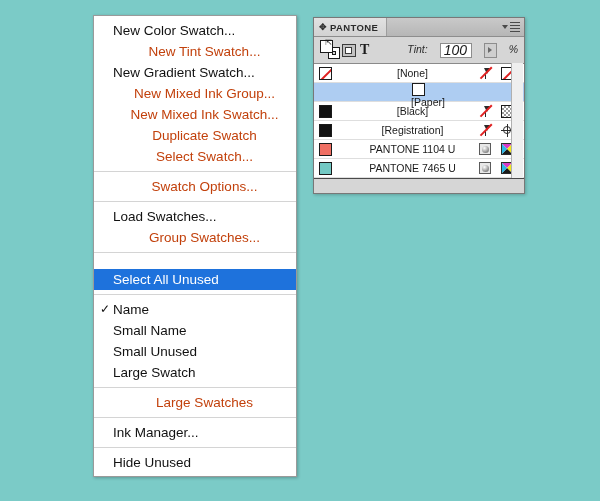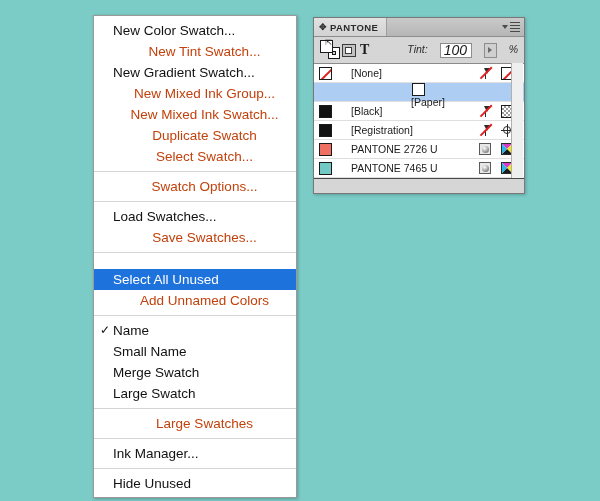--- a/index.html
+++ b/index.html
@@ -284,20 +284,21 @@
     height: 1.6px;
     background: #e02020;
     transform: rotate(-45deg);
   }
   .sw-name {
     font-size: 10.5px;
     color: #1a1a1a;
     margin-left: 19px;
     white-space: nowrap;
     flex: 1;
+    text-align: center;
   }
   .row-icons {
     display: flex;
     align-items: center;
     gap: 0;
     flex: none;
   }
   .ricon {
     width: 22px;
     height: 15px;
@@ -460,28 +461,27 @@
     <div class="menu-item disabled"><span>New Tint Swatch...</span></div>
     <div class="menu-item"><span>New Gradient Swatch...</span></div>
     <div class="menu-item disabled"><span>New Mixed Ink Group...</span></div>
     <div class="menu-item disabled"><span>New Mixed Ink Swatch...</span></div>
     <div class="menu-item disabled"><span>Duplicate Swatch</span></div>
     <div class="menu-item disabled"><span>Select Swatch...</span></div>
     <div class="menu-sep"></div>
     <div class="menu-item disabled"><span>Swatch Options...</span></div>
     <div class="menu-sep"></div>
     <div class="menu-item"><span>Load Swatches...</span></div>
-    <div class="menu-item disabled"><span>Save Swatches...</span></div>
+    <div class="menu-item disabled"><span>Group Swatches...</span></div>
     <div class="menu-sep"></div>
     <div class="menu-item highlight"><span>Select All Unused</span></div>
-    <div class="menu-item disabled"><span>Add Unnamed Colors</span></div>
     <div class="menu-sep"></div>
     <div class="menu-item"><span class="check">✓</span><span>Name</span></div>
     <div class="menu-item"><span>Small Name</span></div>
-    <div class="menu-item"><span>Merge Swatch</span></div>
+    <div class="menu-item"><span>Small Unused</span></div>
     <div class="menu-item"><span>Large Swatch</span></div>
     <div class="menu-sep"></div>
     <div class="menu-item disabled"><span>Large Swatches</span></div>
     <div class="menu-sep"></div>
     <div class="menu-item"><span>Ink Manager...</span></div>
     <div class="menu-sep"></div>
     <div class="menu-item"><span>Hide Unused</span></div>
   </div>
 
 <div id="swatches-panel">
@@ -573,21 +573,21 @@
           <span class="ricon">
             <span class="ico-reg">
               <span class="cross-h"></span>
               <span class="cross-v"></span>
             </span>
           </span>
         </span>
       </div>
       <div class="swatch-row">
         <span class="sw-chip" style="background: rgb(239, 111, 99);"></span>
-        <span class="sw-name">PANTONE 2726 U</span>
+        <span class="sw-name">PANTONE 1104 U</span>
         <span class="row-icons">
           <span class="ricon">
             <span class="ico-spot"></span>
           </span>
           <span class="ricon">
             <span class="ico-cmyk">
               <i class="t-top"></i>
               <i class="t-right"></i>
               <i class="t-bottom"></i>
               <i class="t-left"></i>

